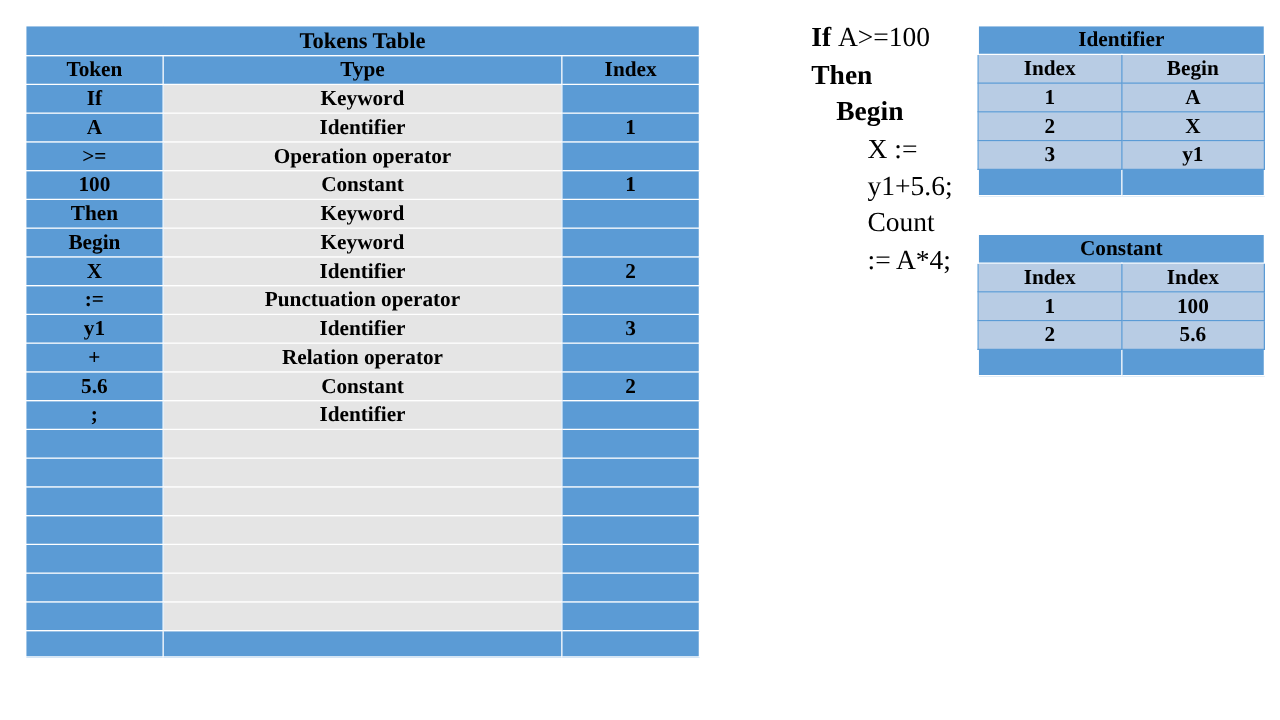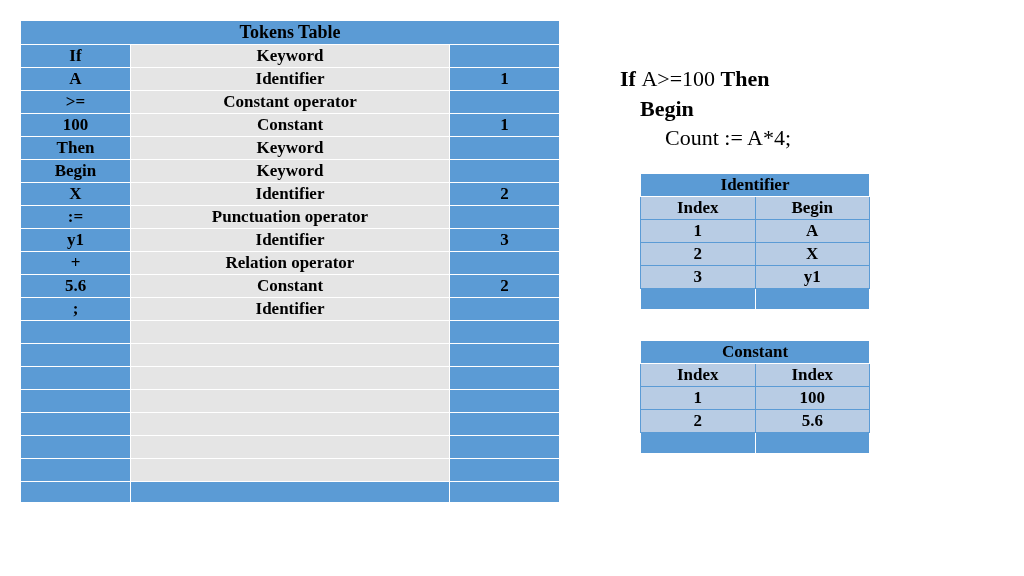--- a/index.html
+++ b/index.html
@@ -7,30 +7,29 @@
     padding: 20px;
     font-family: "Times New Roman", serif;
     background: #fff;
     width: 1024px;
     height: 576px;
     box-sizing: border-box;
     position: relative;
   }
   .layout {
     display: flex;
-    gap: 60px;
-    align-items: center;
+    gap: 89px;
   }
   .left-col {
     flex: 0 0 540px;
   }
   .right-col {
     flex: 0 0 350px;
     display: flex;
-    flex-direction: column;
+    flex-direction: row;
   }
   table {
     border-collapse: collapse;
     width: 100%;
     table-layout: fixed;
   }
   td, th {
     text-align: center;
     font-weight: bold;
     font-size: 17px;
@@ -88,35 +87,40 @@
     <table class="tokens-table">
       <colgroup>
           <col style="width:110px">
           <col>
           <col style="width:110px">
         </colgroup>
       <tbody>
           <tr class="title-row">
             <td colspan="3">Tokens Table</td>
           </tr>
+      <tr class="header-row">
+        <td>Token</td>
+        <td>Type</td>
+        <td>Index</td>
+      </tr>
       </tbody>
         <tbody id="tokens-body">
           <tr class="body-row">
             <td class="col-token">If</td>
             <td class="col-type">Keyword</td>
             <td class="col-index"></td>
           </tr>
           <tr class="body-row">
             <td class="col-token">A</td>
             <td class="col-type">Identifier</td>
             <td class="col-index">1</td>
           </tr>
           <tr class="body-row">
             <td class="col-token">&gt;=</td>
-            <td class="col-type">Constant operator</td>
+            <td class="col-type">Operation operator</td>
             <td class="col-index"></td>
           </tr>
           <tr class="body-row">
             <td class="col-token">100</td>
             <td class="col-type">Constant</td>
             <td class="col-index">1</td>
           </tr>
           <tr class="body-row">
             <td class="col-token">Then</td>
             <td class="col-type">Keyword</td>
@@ -202,20 +206,21 @@
     </tbody>
       </table>
   </div>
 
   <div class="right-col">
     <div class="code-block">
       <div>
         <span class="bold">If </span><span>A&gt;=100 </span><span class="bold">Then</span>
       </div>
       <div><span class="bold indent1">Begin</span></div>
+      <div><span class="indent2">X := y1+5.6;</span></div>
       <div><span class="indent2">Count := A*4;</span></div>
     </div>
 
     <div class="small-tables">
       <table class="small-table">
         <tbody>
             <tr class="title-row">
               <td colspan="2">Identifier</td>
             </tr>
         <tr class="header-row">

